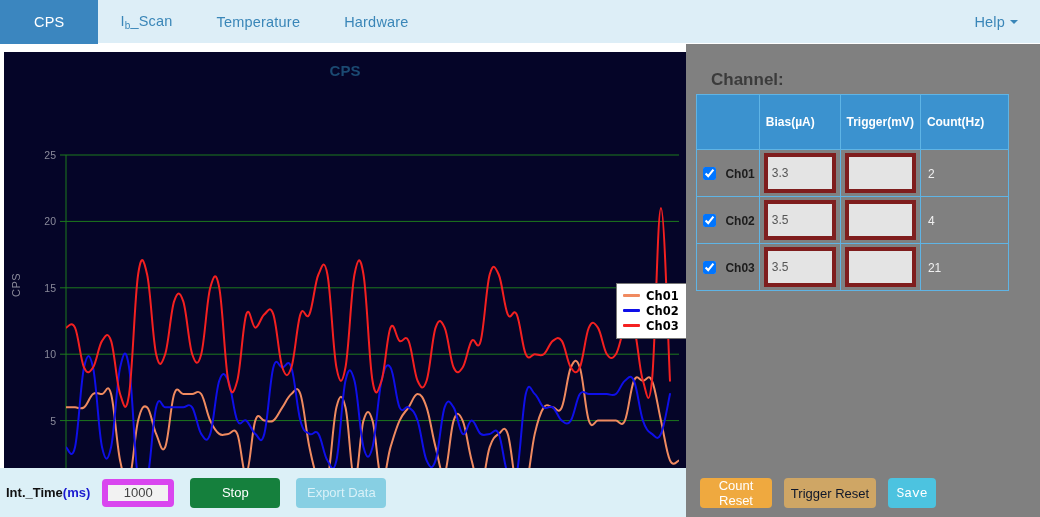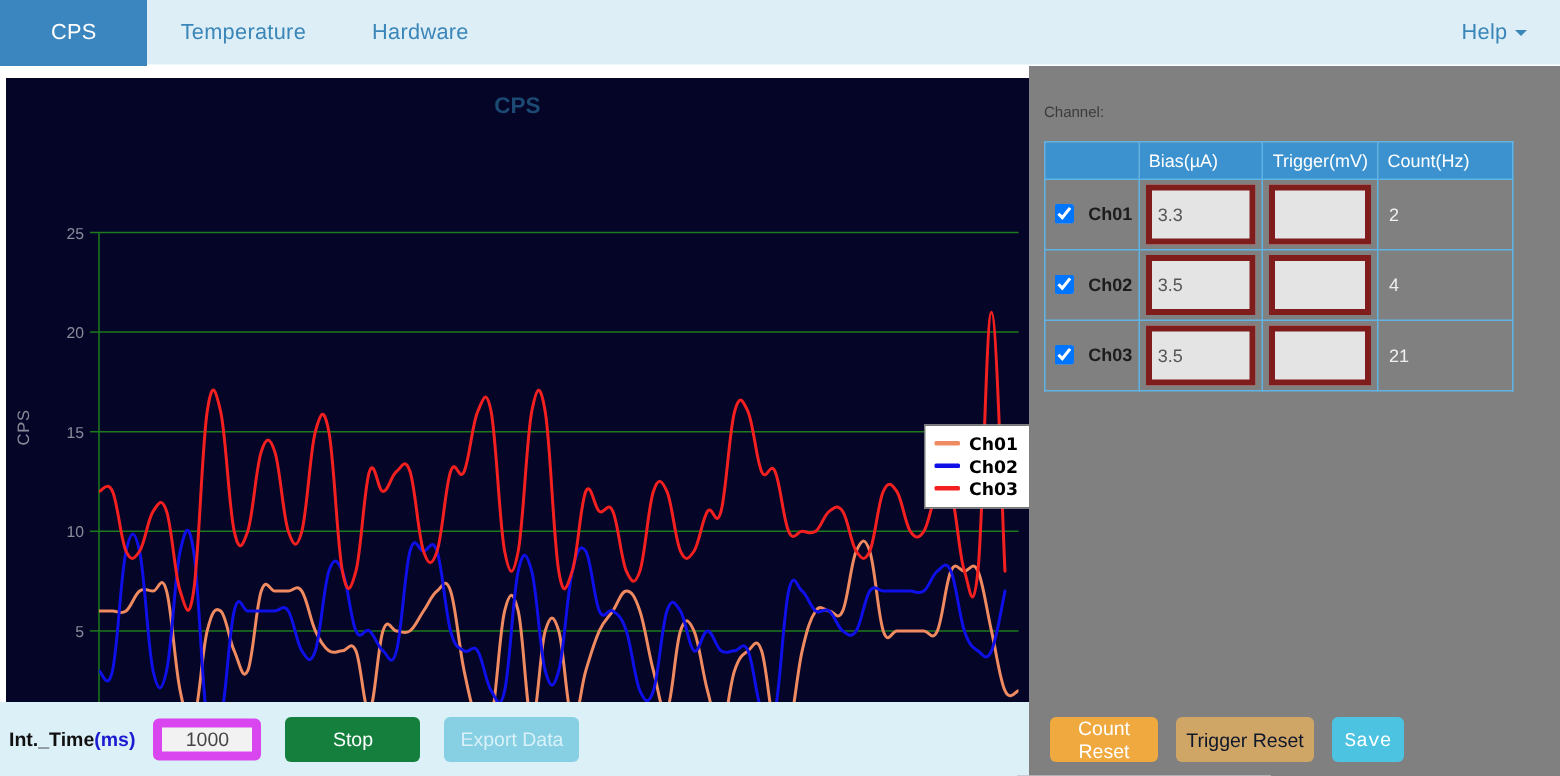--- a/index.html
+++ b/index.html
@@ -79,30 +79,30 @@
   }
   .btn-stop { width: 90px; margin-left: 16px; background: #15803d; }
   .btn-export { width: 90px; margin-left: 16px; background: #87cfe3; color: #d9f1f8; }
 
   
   .right-panel {
     position: absolute; left: 686px; top: 44px; width: 354px; height: 473px;
     background: #808080;
   }
   .channel-label {
-    position: absolute; left: 10px; top: 26px;
-    font-size: 10px; font-weight: normal; color: #3b3b3b;
+    position: absolute; left: 25px; top: 26px;
+    font-size: 17px; font-weight: bold; color: #3b3b3b;
   }
   .ch-table {
     position: absolute; left: 10px; top: 50px;
     border-collapse: collapse; width: 313px;
   }
   .ch-table th {
-    background: #3b92cf; color: #ffffff; font-size: 12px; font-weight: normal;
-    text-align: left; padding: 5px 6px; border: 1px solid #5fb4e5; height: 25px; margin-top: 48px;
+    background: #3b92cf; color: #ffffff; font-size: 12px; font-weight: bold;
+    text-align: left; padding: 20px 6px; border: 1px solid #5fb4e5; height: 25px; margin-top: 48px;
   }
   .ch-table th.c-sel { width: 58px; }
   .ch-table th.c-bias { width: 88px; }
   .ch-table th.c-trig { width: 72px; }
   .ch-table th.c-cnt  { width: 95px; }
   .ch-table td {
     border: 1px solid #5fb4e5; padding: 3px 4px; height: 27px; background: #808080;
   }
   .sel-cell { white-space: nowrap; }
   .sel-cell input[type=checkbox] {
@@ -122,20 +122,23 @@
   .btn-save { width: 48px; margin-left: 12px; background: #4cc3e0; font-family: Liberation Mono, monospace; }
 </style>
 </head>
 <body>
 
 <div id="app">
 
   <div class="navbar">
     <div class="nav-tab first active">
       <span>CPS</span>
+    </div>
+    <div class="nav-tab">
+      <span>I<sub>b</sub>_Scan</span>
     </div>
     <div class="nav-tab">
       <span>Temperature</span>
     </div>
     <div class="nav-tab">
       <span>Hardware</span>
     </div>
     <div class="nav-spacer"></div>
     <div class="nav-tab">
       <span>Help</span>

